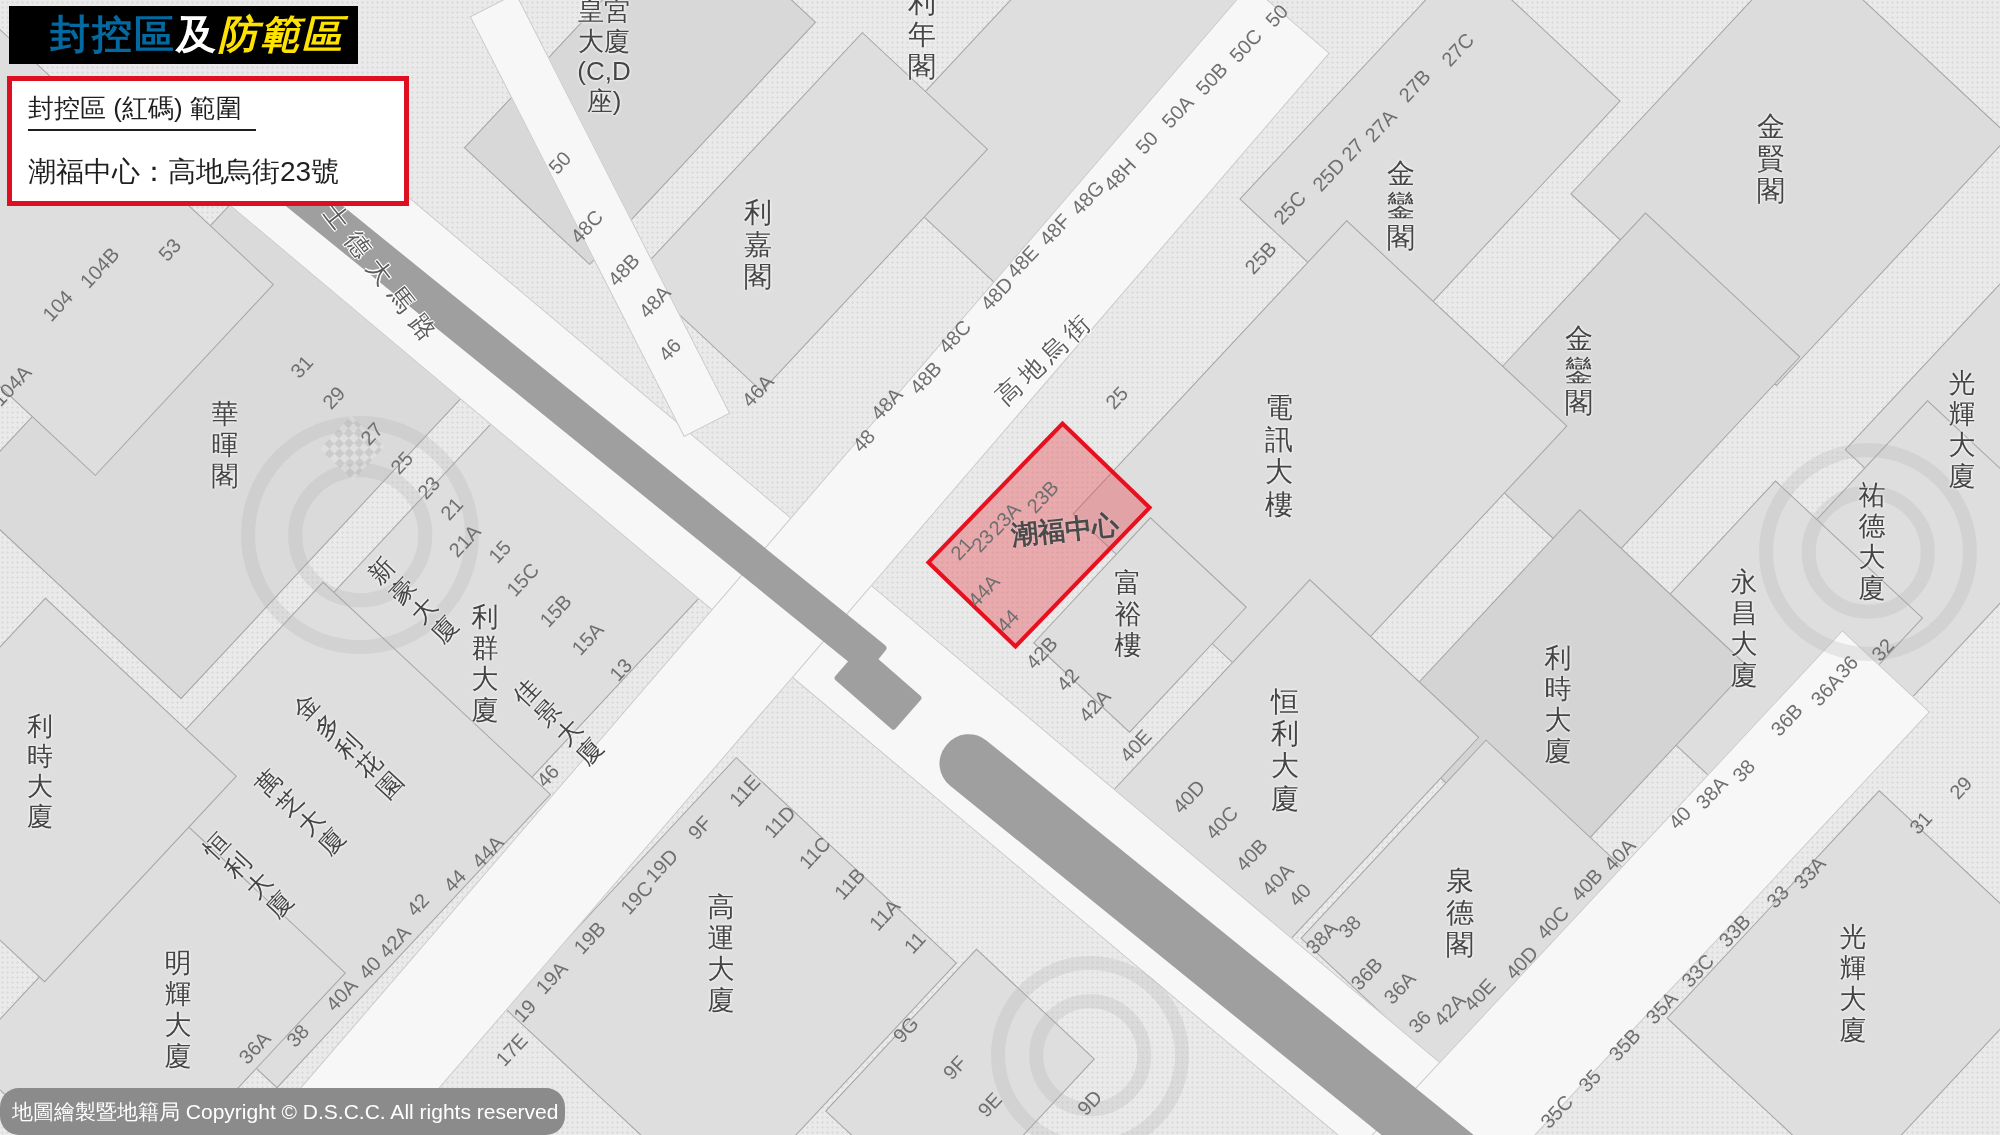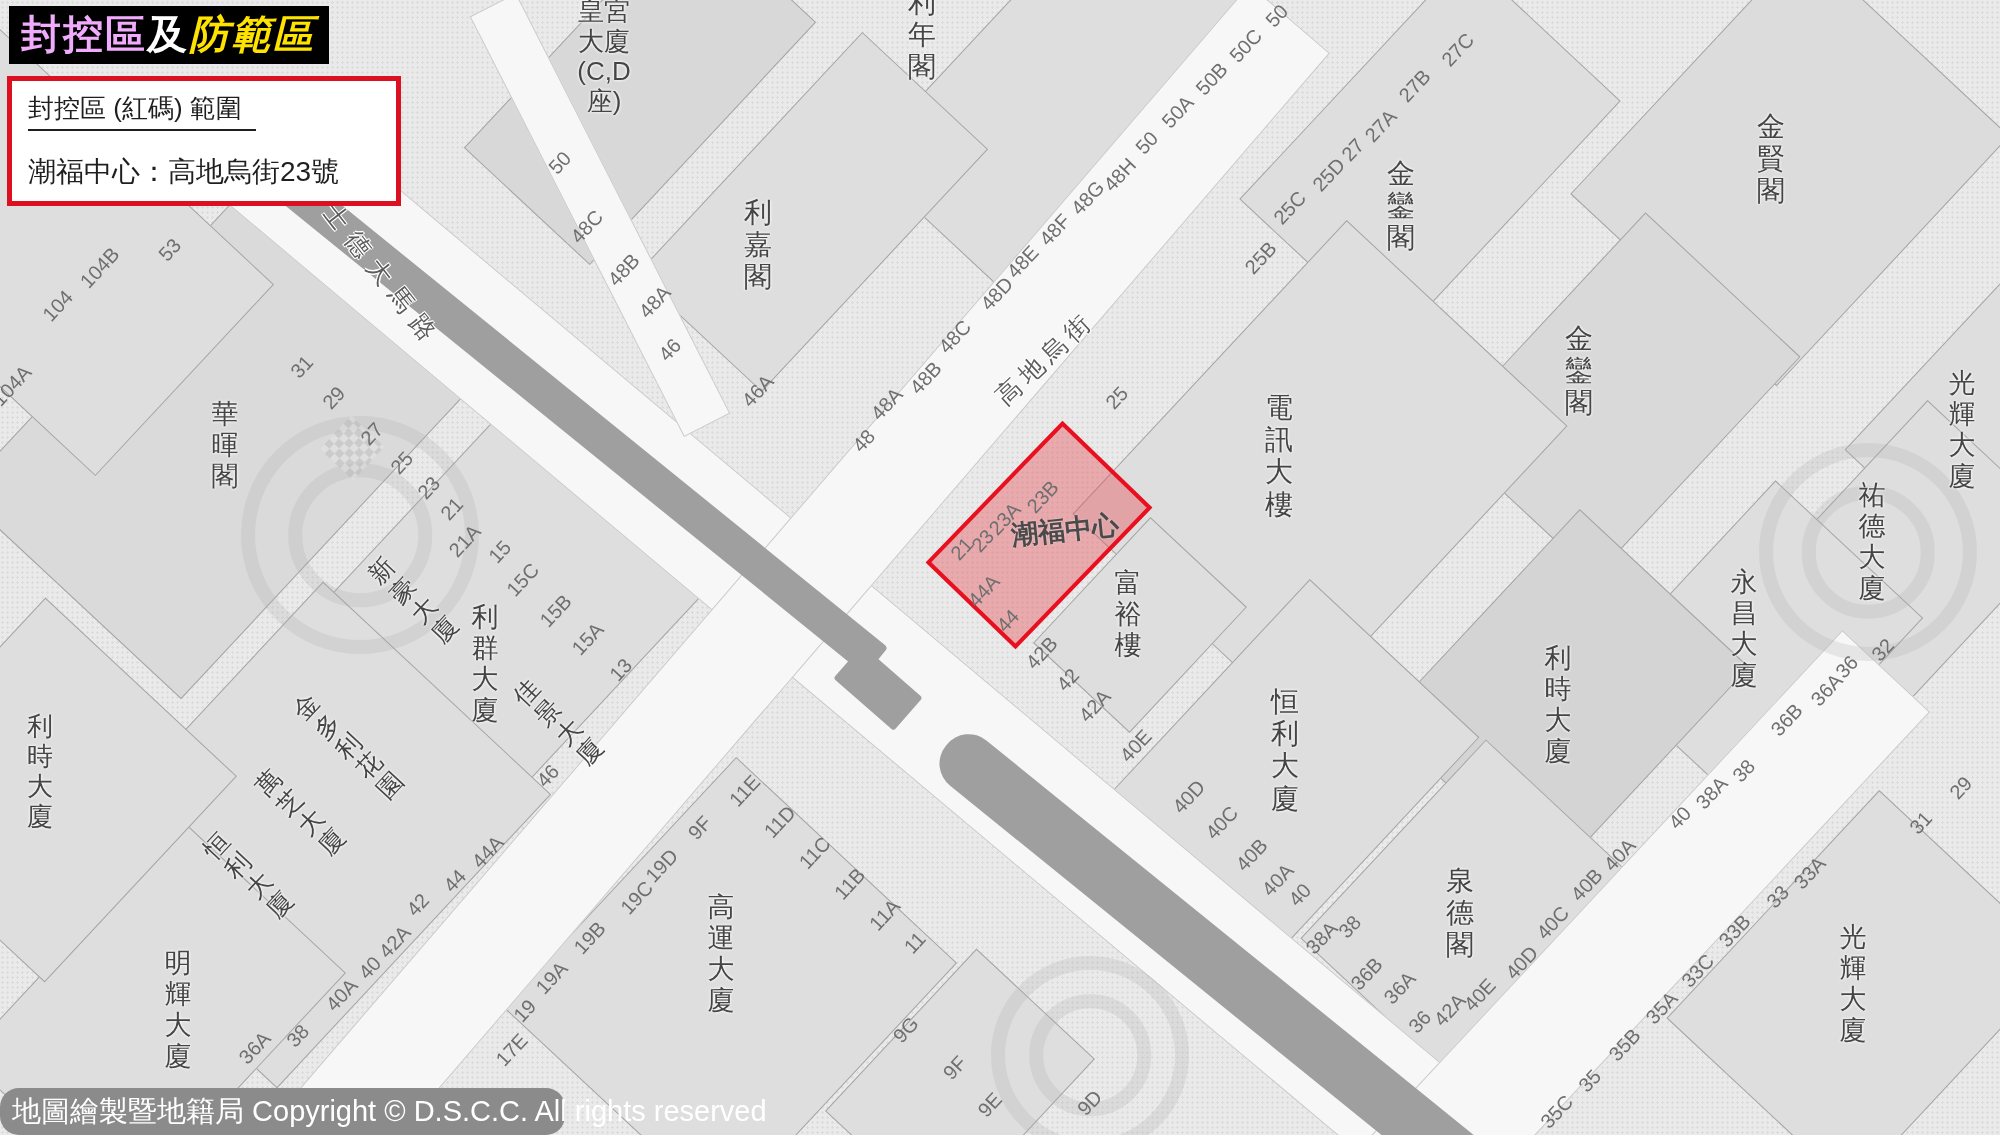--- a/index.html
+++ b/index.html
@@ -22,25 +22,25 @@
   .bnum{position:absolute;color:#6f6f6f;font-size:20px;font-weight:500;white-space:nowrap;}
   .blabel{position:absolute;color:#454545;font-weight:500;white-space:pre-line;text-align:center;
     text-shadow:0 0 3px rgba(255,255,255,0.9),0 0 3px rgba(255,255,255,0.9);line-height:1.15;}
   .sname{position:absolute;color:#5d5d5d;font-weight:500;white-space:nowrap;
     text-shadow:-1px -1px 0 #fff,1px -1px 0 #fff,-1px 1px 0 #fff,1px 1px 0 #fff;}
   .rz-label{position:absolute;color:#4a4a4a;font-size:27px;font-weight:600;white-space:nowrap;
     text-shadow:0 0 2px rgba(255,255,255,0.5);}
   .banner{position:absolute;left:9px;top:6px;background:#000;padding:8px 14px 10px 12px;
     font-size:40px;font-weight:bold;letter-spacing:2px;line-height:1;white-space:nowrap;z-index:30;}
   .infobox{position:absolute;left:7px;top:76px;width:360px;background:#fff;border:5px solid #dd1021;
-    padding:10px 8px 10px 16px;z-index:30;color:#1f1f1f;}
+    padding:10px 16px 10px 16px;z-index:30;color:#1f1f1f;}
   .infobox .l1{font-size:26px;display:inline-block;border-bottom:2px solid #1f1f1f;padding:0 14px 3px 0;}
   .infobox .l2{font-size:28px;margin-top:22px;}
   .copyright{position:absolute;left:0;top:1088px;width:553px;height:47px;background:#8b8b8b;
-    color:#fff;font-size:29px;line-height:47px;padding-left:12px;z-index:30;white-space:nowrap;border-radius:19px;}
+    color:#fff;font-size:21px;line-height:47px;padding-left:12px;z-index:30;white-space:nowrap;border-radius:19px;}
 </style>
 </head>
 <body>
 
 <div id="viewport">
   <div id="blocks-layer" class="abs">
       <div class="block" style="left: 640px; top: 85px; width: 330px; height: 170px; transform: translate(-50%, -50%) rotate(-47deg); background: rgb(216, 216, 216);"></div>
       <div class="block" style="left: 1080px; top: 95px; width: 390px; height: 230px; transform: translate(-50%, -50%) rotate(-47deg);"></div>
       <div class="block" style="left: 812px; top: 212px; width: 330px; height: 170px; transform: translate(-50%, -50%) rotate(-47deg);"></div>
       <div class="block" style="left: 1430px; top: 150px; width: 330px; height: 210px; transform: translate(-50%, -50%) rotate(-47deg);"></div>
@@ -230,21 +230,21 @@
       <div class="blabel" style="font-size: 25px; left: 248px; top: 875px; transform: translate(-50%, -50%) rotate(-47deg);">恒利大廈</div>
       <div class="blabel" style="font-size: 27px; left: 178px; top: 1010px; transform: translate(-50%, -50%) rotate(0deg);">明輝大廈</div>
       <div class="blabel" style="font-size: 27px; left: 721px; top: 954px; transform: translate(-50%, -50%) rotate(0deg);">高運大廈</div>
     </div>
   <div id="streets-layer" class="abs">
       <div class="sname" style="letter-spacing: 10px; font-size: 25px; left: 372px; top: 262px; transform: translate(-50%, -50%) rotate(52deg);">高士德大馬路</div>
       <div class="sname" style="letter-spacing: 6px; font-size: 25px; left: 1045px; top: 358px; transform: translate(-50%, -50%) rotate(-43deg);">高地烏街</div>
     </div>
 
   <div class="banner">
-    <span style="color: #f0abfc;">封控區</span><span style="color: rgb(255, 255, 255);">及</span><span style="color: rgb(255, 227, 0); font-style: italic;">防範區</span>
+    <span style="color: #0369a1; margin-left: 29px;">封控區</span><span style="color: rgb(255, 255, 255);">及</span><span style="color: rgb(255, 227, 0); font-style: italic;">防範區</span>
   </div>
 
   <div class="infobox">
     <div><span class="l1">封控區 (紅碼) 範圍</span></div>
     <div class="l2">潮福中心：高地烏街23號</div>
   </div>
 
   <div class="copyright">地圖繪製暨地籍局 Copyright © D.S.C.C. All rights reserved</div>
 </div>
 

